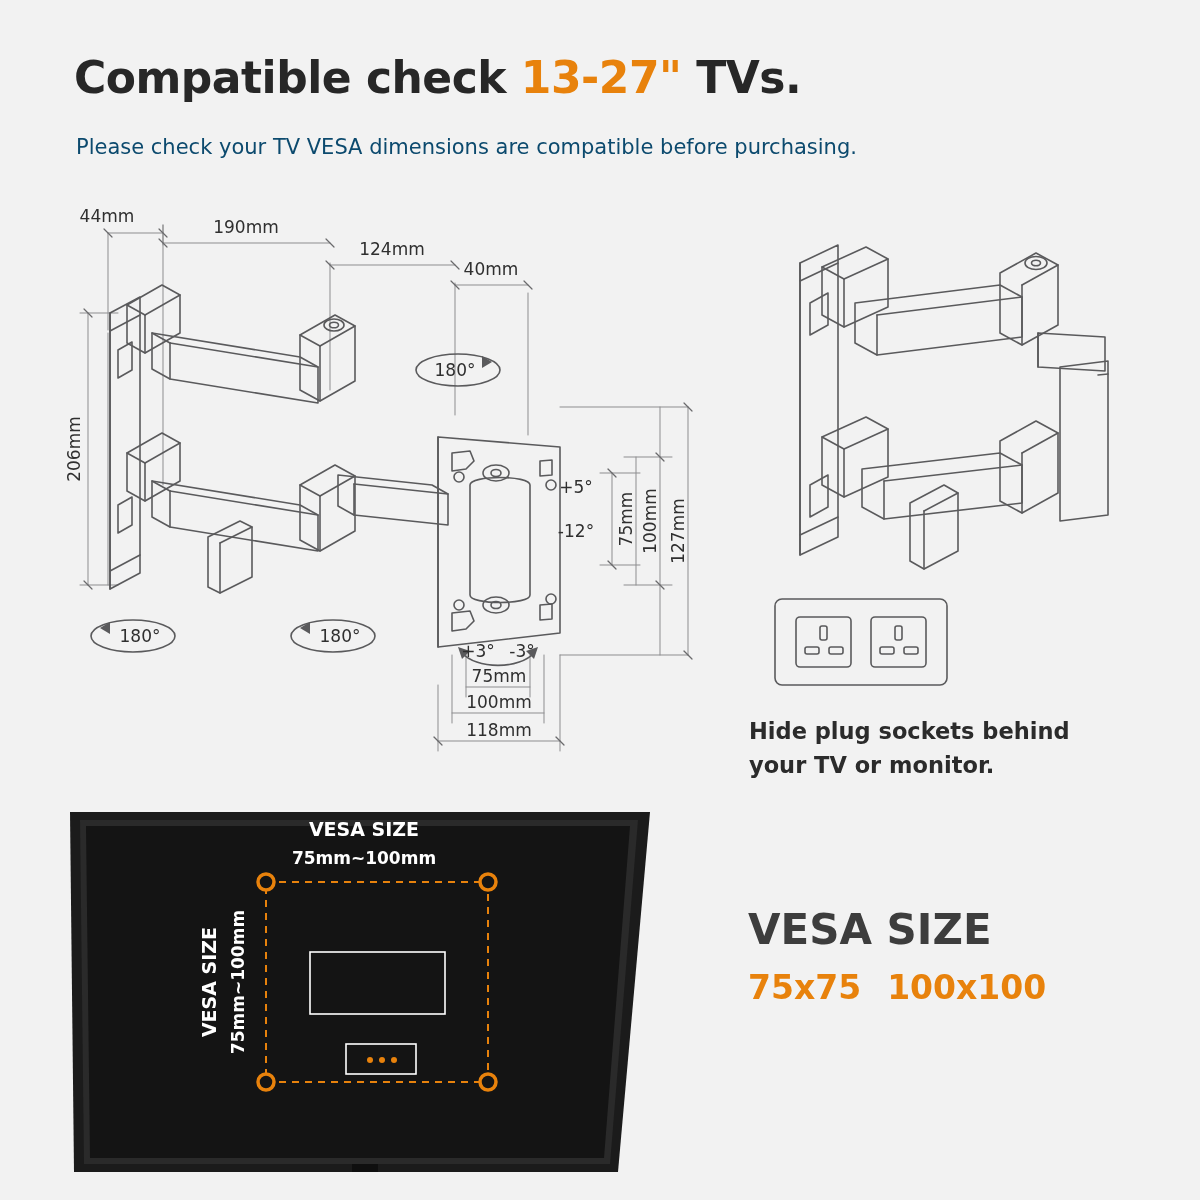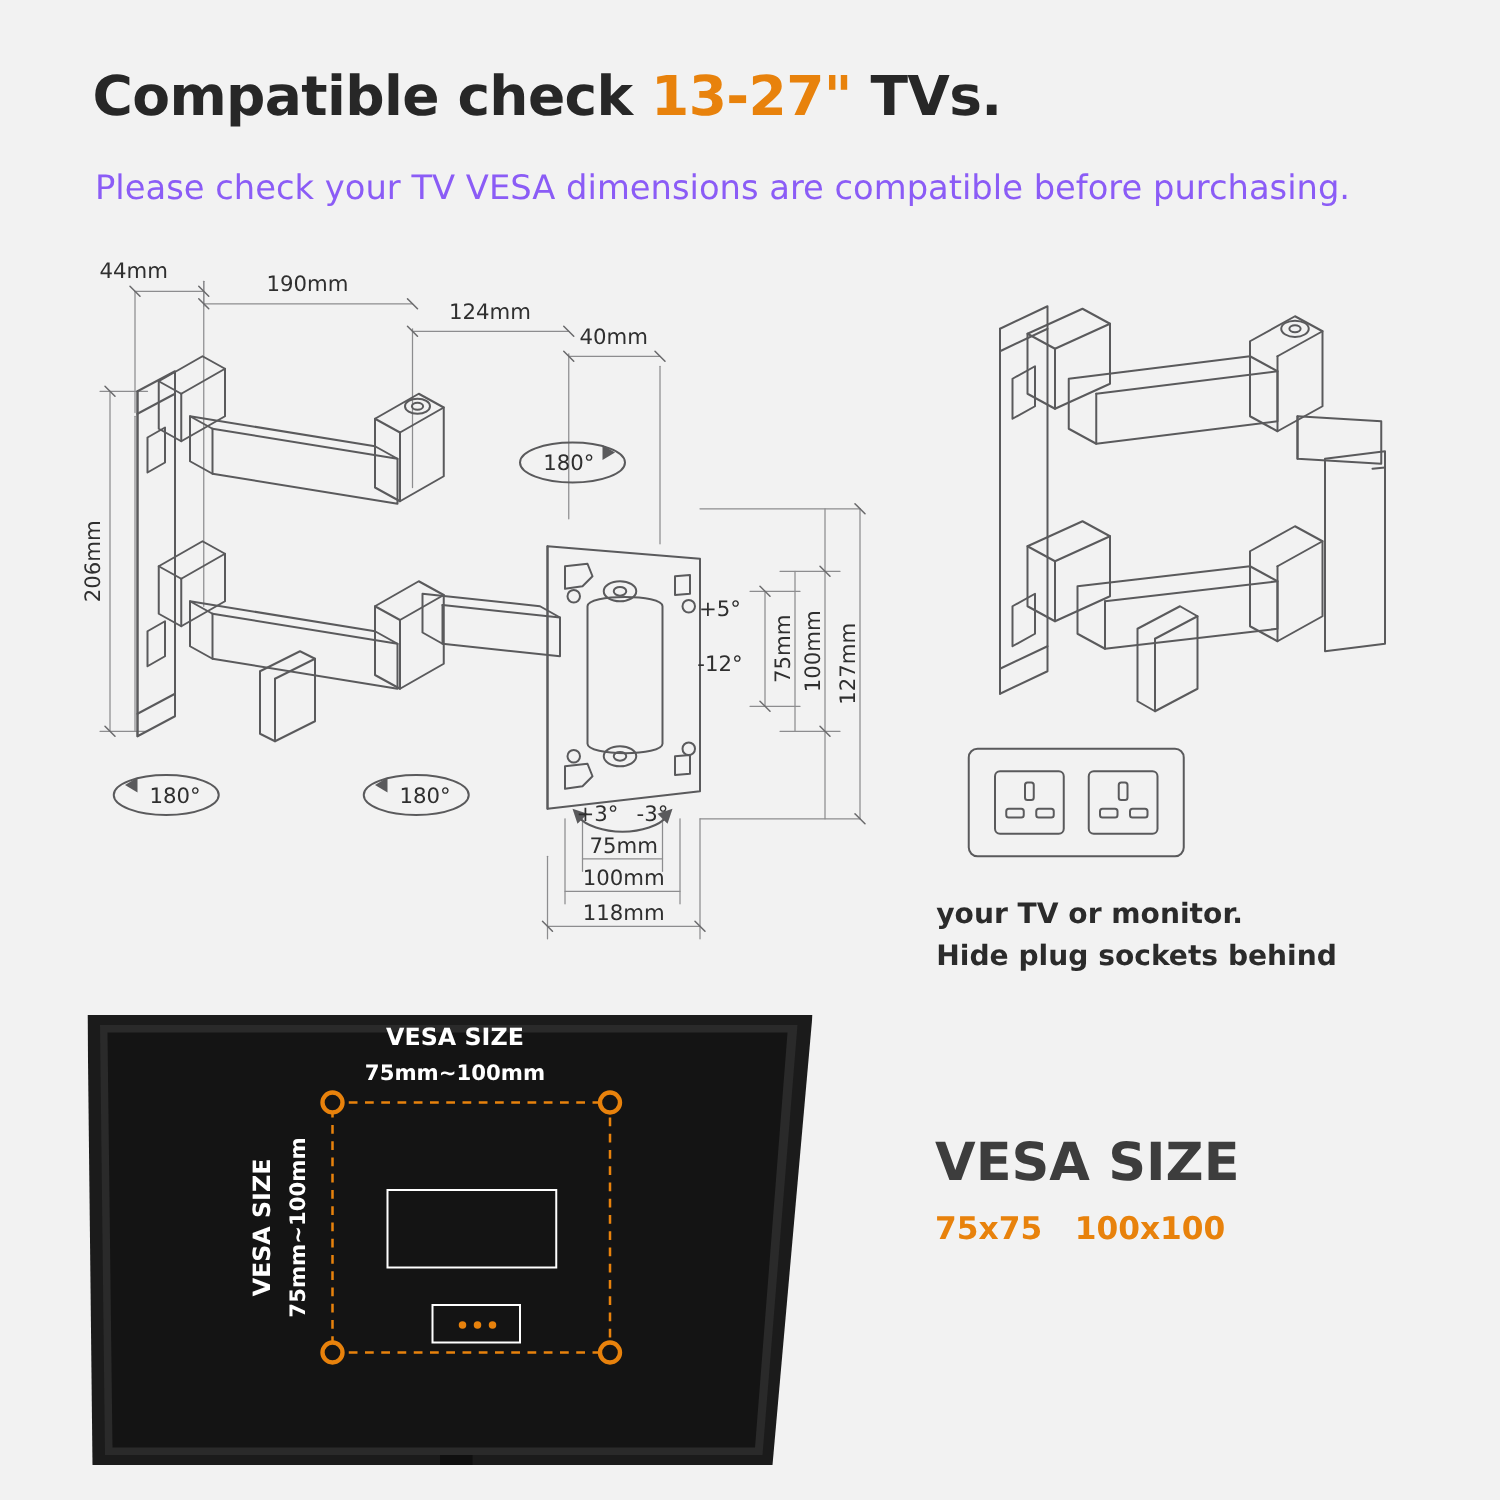--- a/index.html
+++ b/index.html
@@ -31,23 +31,23 @@
     white-space: nowrap;
     color: #272727;
   }
   .headline .accent {
     color: #e8820c;
   }
   .subline {
     position: absolute;
     left: 76px;
     top: 135px;
-    font-size: 27px;
+    font-size: 21px;
     font-weight: 400;
-    color: #8b5cf6;
+    color: #0c4a6e;
     white-space: nowrap;
   }
 
   
   .diagram {
     position: absolute;
     left: 0;
     top: 185px;
     width: 1200px;
     height: 620px;
@@ -83,21 +83,21 @@
     width: 420px;
   }
   .vesa-title {
     font-size: 42px;
     font-weight: 700;
     color: #3d3d3d;
     letter-spacing: 0px;
   }
   .vesa-sizes {
     margin-top: 14px;
-    font-size: 25px;
+    font-size: 33px;
     font-weight: 600;
     color: #e8820c;
     white-space: nowrap;
   }
   .vesa-sizes .gap {
     display: inline-block;
     width: 26px;
   }
   .dim-label {
     font-family: "DejaVu Sans", "Liberation Sans", sans-serif;
@@ -349,22 +349,22 @@
         <text x="522" y="472" text-anchor="middle">-3°</text>
 
         <text x="140" y="457" text-anchor="middle">180°</text>
         <text x="340" y="457" text-anchor="middle">180°</text>
         <text x="455" y="191" text-anchor="middle">180°</text>
       </g>
     </svg>
   </div>
 
   <div class="plug-caption">
+    <div>Hide plug sockets behind</div>
     <div>your TV or monitor.</div>
-    <div>Hide plug sockets behind</div>
   </div>
 
   <div class="tv-panel">
     <svg width="580" height="360" viewBox="0 0 580 360" xmlns="http://www.w3.org/2000/svg">
 
       <polygon points="0,0 580,0 548,360 4,360" fill="#1b1b1b"></polygon>
       <polygon points="10,8 568,8 540,352 14,352" fill="#2a2a2a"></polygon>
       <polygon points="16,14 560,14 534,346 20,346" fill="#141414"></polygon>
 
       <rect x="282" y="352" width="26" height="8" fill="#0f0f0f"></rect>

